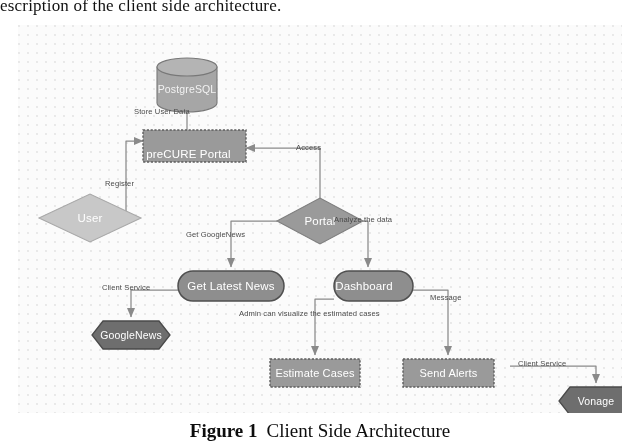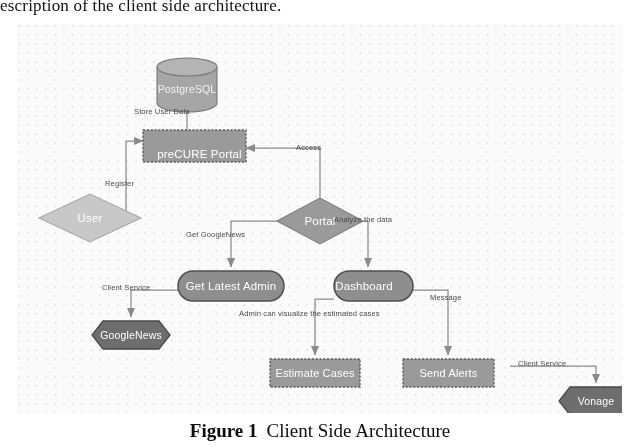--- a/index.html
+++ b/index.html
@@ -162,27 +162,27 @@
 
       <rect x="252" y="334" width="90" height="28" fill="#9a9a9a" stroke="#5e5e5e" stroke-width="1.4" stroke-dasharray="2.2 1.6"></rect>
 
       <rect x="385" y="334" width="91" height="28" fill="#9a9a9a" stroke="#5e5e5e" stroke-width="1.4" stroke-dasharray="2.2 1.6"></rect>
 
       <polygon points="552,362 604,362 615,376 604,390 552,390 541,376" fill="#6e6e6e" stroke="#4a4a4a" stroke-width="1.3"></polygon>
     </svg>
 
     <div class="node-label dim" style="left:139px; top:52px; width:60px; height:24px;">PostgreSQL</div>
 
-    <div class="node-label" style="left:130px; top:105px; width:103px; height:48px; font-size:11.5px;">preCURE Portal</div>
+    <div class="node-label" style="left:119px; top:105px; width:103px; height:48px; font-size:11.5px;">preCURE Portal</div>
 
     <div class="node-label" style="left:42px; top:181px; width:60px; height:24px; font-size:11.5px;">User</div>
 
     <div class="node-label" style="left:272px; top:184px; width:60px; height:24px; font-size:11.5px;">Portal</div>
 
-    <div class="node-label" style="left:160px; top:246px; width:106px; height:30px; font-size:11.5px;">Get Latest Admin</div>
+    <div class="node-label" style="left:160px; top:246px; width:106px; height:30px; font-size:11.5px;">Get Latest News</div>
 
     <div class="node-label" style="left:316px; top:246px; width:60px; height:30px; font-size:11.5px;">Dashboard</div>
 
     <div class="node-label" style="left:74px; top:296px; width:78px; height:28px;">GoogleNews</div>
 
     <div class="node-label" style="left:252px; top:334px; width:90px; height:28px; font-size:11px;">Estimate Cases</div>
 
     <div class="node-label" style="left:385px; top:334px; width:91px; height:28px; font-size:11px;">Send Alerts</div>
 
     <div class="node-label" style="left:541px; top:362px; width:74px; height:28px;">Vonage</div>

